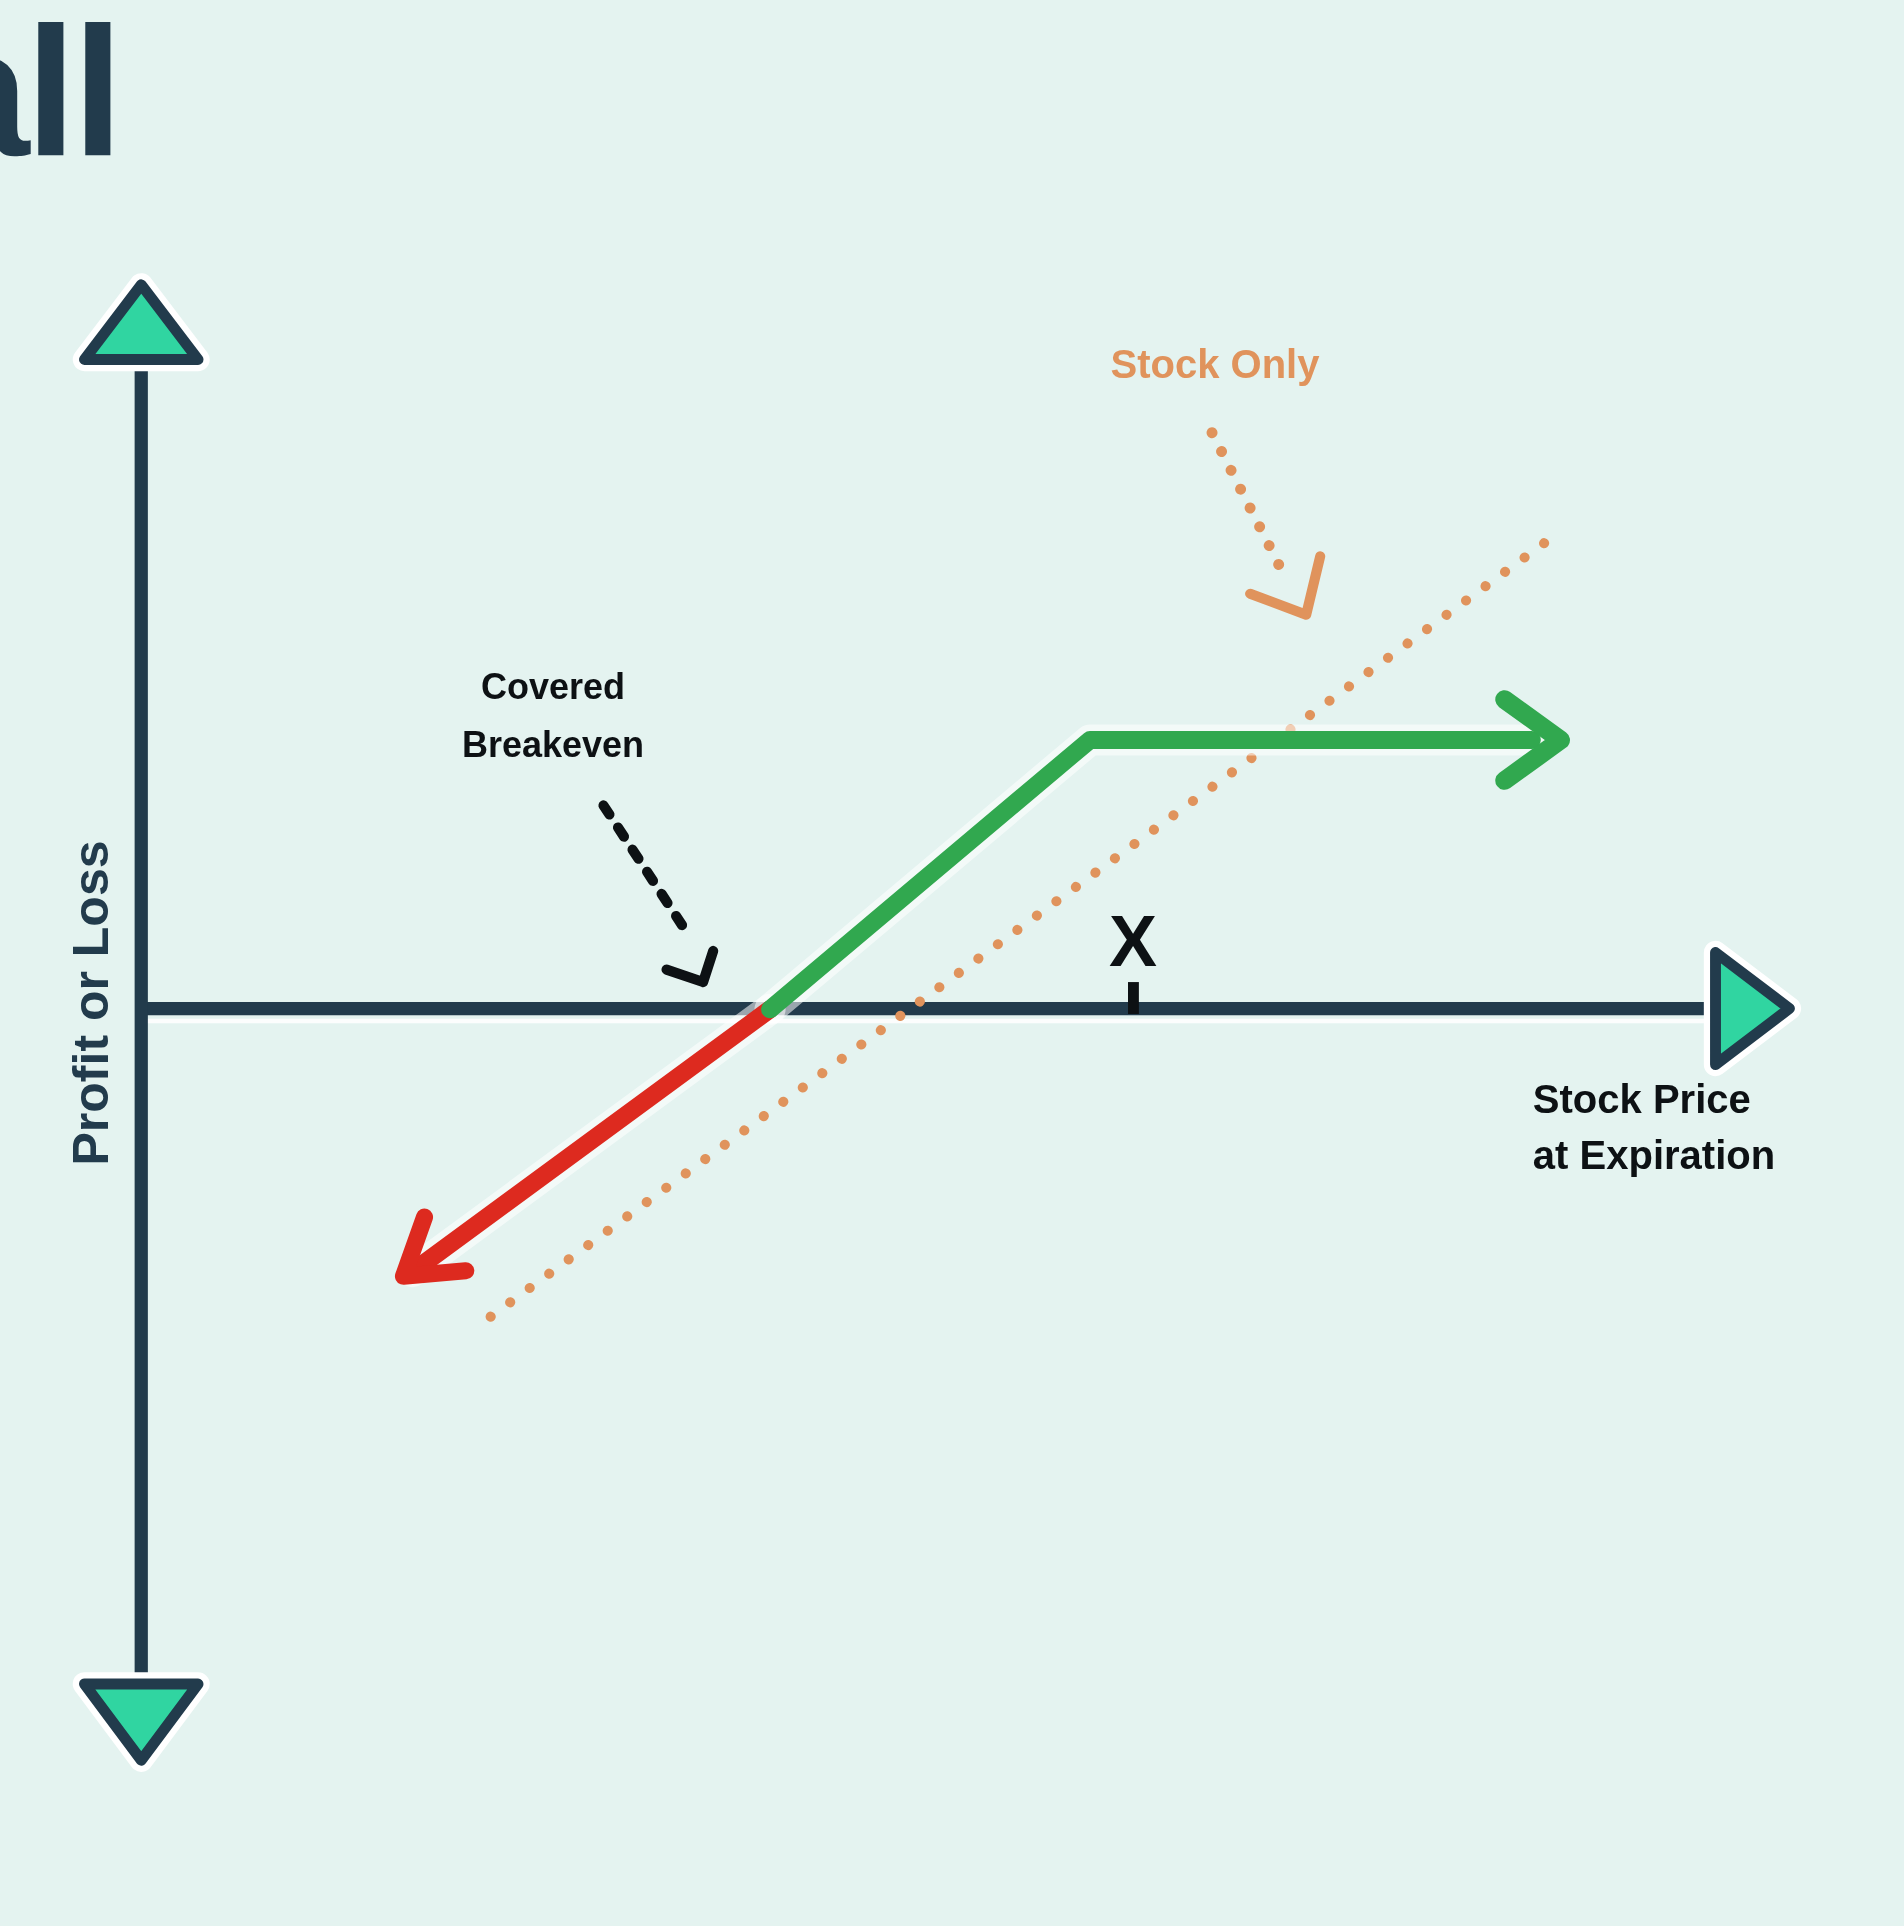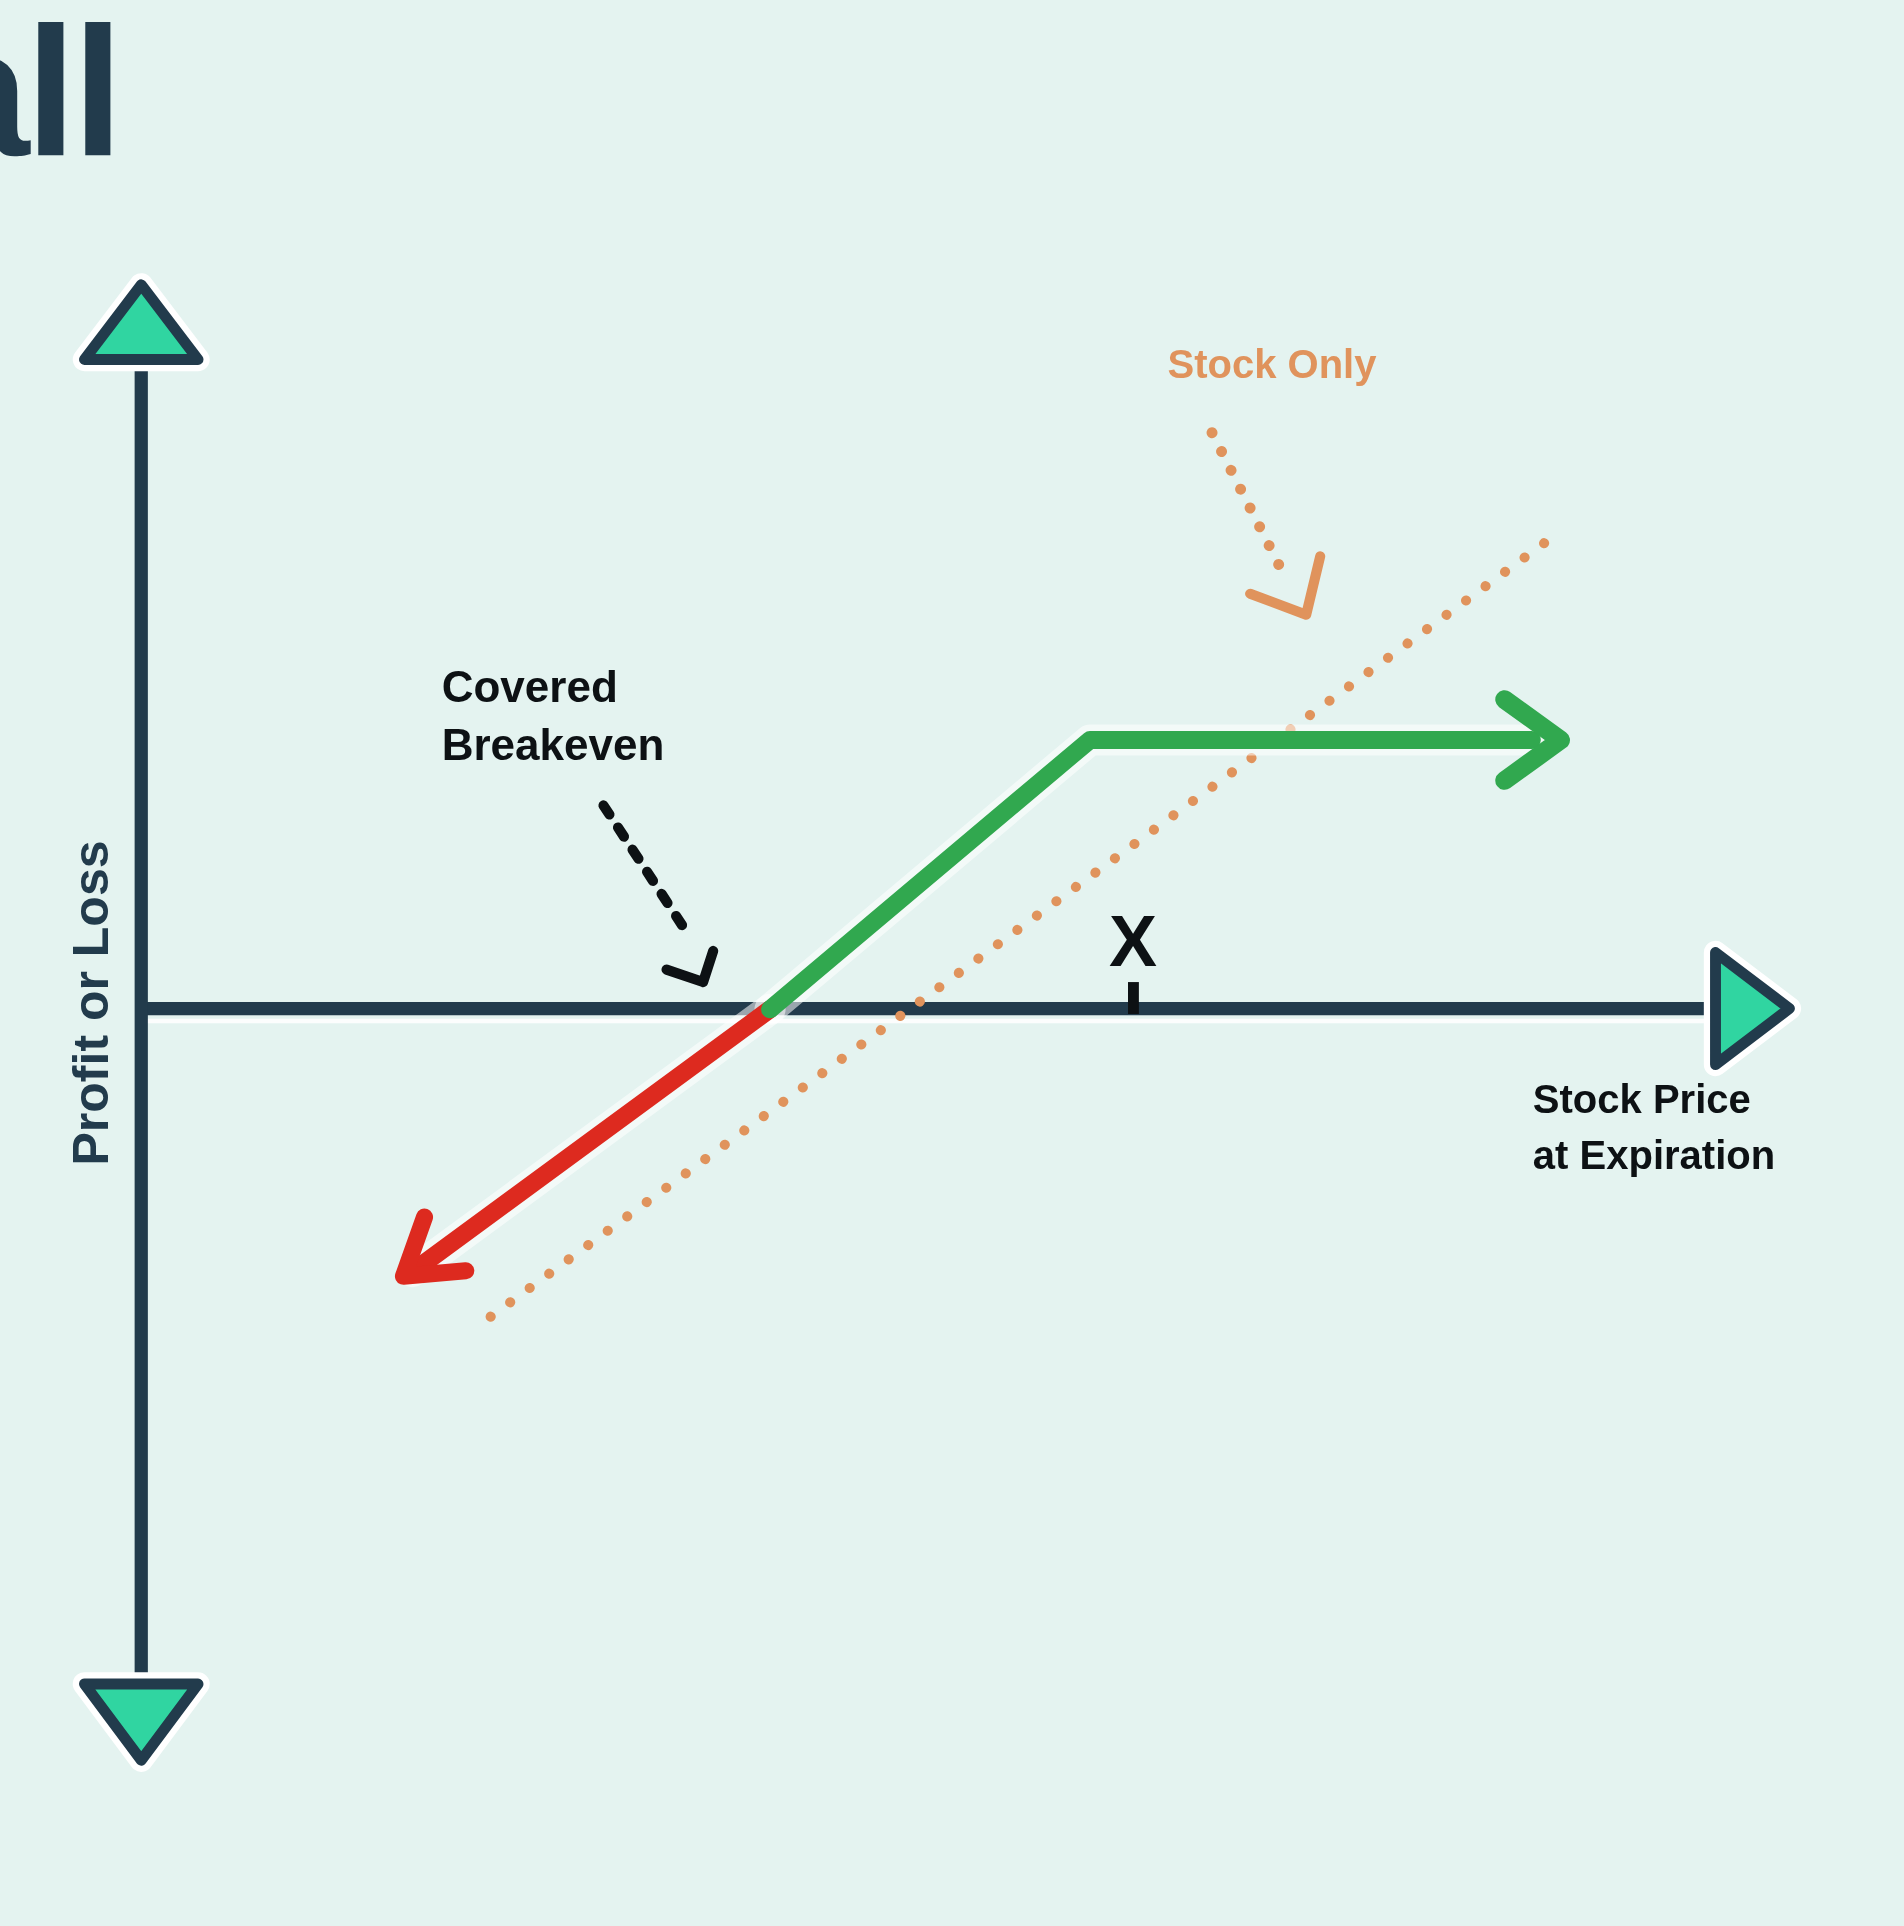--- a/index.html
+++ b/index.html
@@ -24,32 +24,32 @@
   .lbl{position:absolute;font-weight:700;white-space:pre-line;}
   .title{
     left:977px;top:-7.8px;
     transform:translateX(-50%);
     font-size:183px;line-height:183px;letter-spacing:-3.9px;
     color:var(--navy);
     font-weight:700;
     white-space:nowrap;
   }
   .stock-only{
-    left:1272px;top:342px;
+    left:1215px;top:342px;
     transform:translateX(-50%);
     font-size:40px;line-height:44px;
     color:var(--orange);
     text-align:right;
   }
   .covered-breakeven{
     left:553px;top:658px;
     transform:translateX(-50%);
-    font-size:44px;line-height:58px;
+    font-size:36px;line-height:58px;
     color:var(--ink);
-    text-align:left;
+    text-align:center;
   }
   .profit-loss{
     left:91px;top:1003px;
     transform:translate(-50%,-50%) rotate(-90deg);
     font-size:50px;line-height:50px;
     color:var(--navy);
     white-space:nowrap;
   }
   .stock-price{
     left:1654px;top:1071px;

